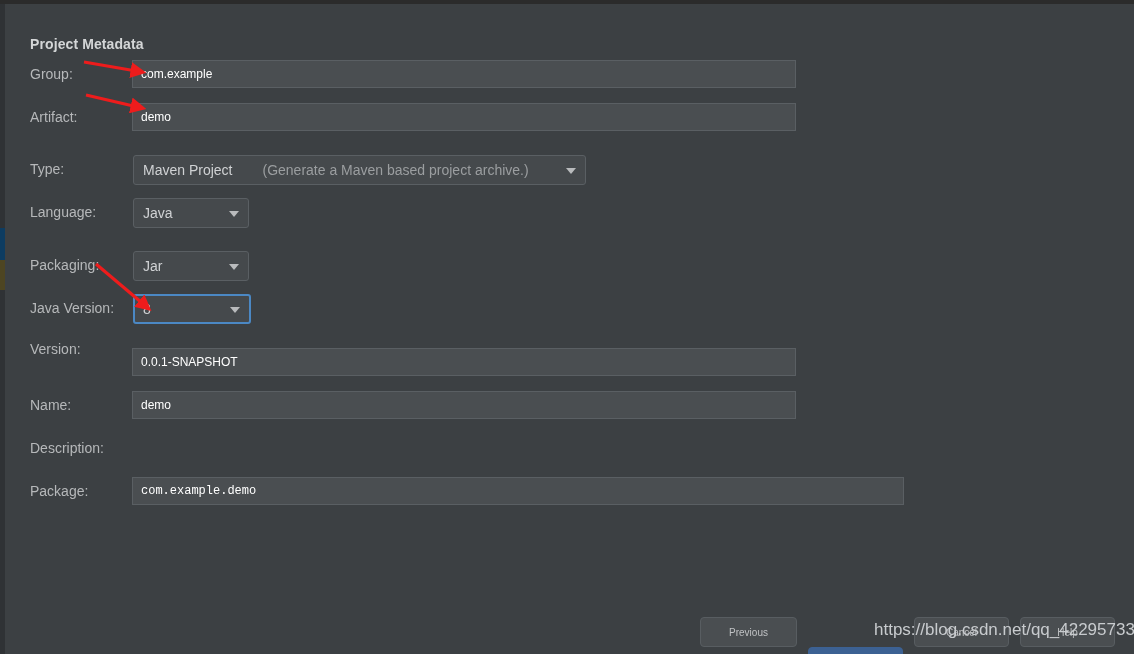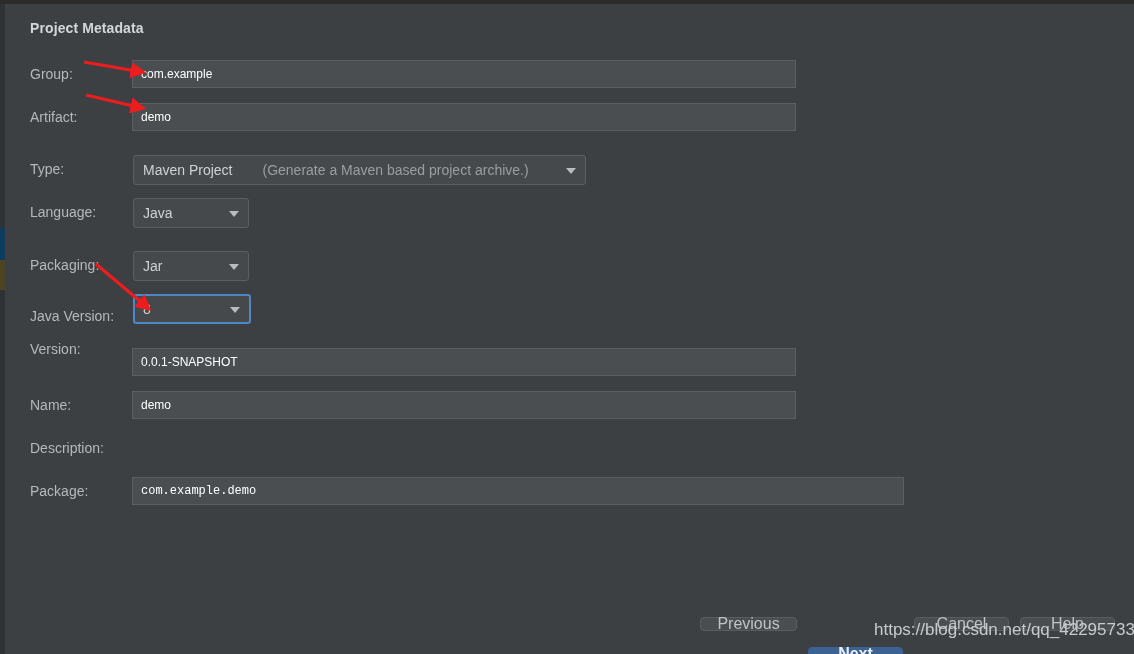--- a/index.html
+++ b/index.html
@@ -42,21 +42,21 @@
   #left-accent-olive {
     position: absolute;
     left: 0; top: 260px;
     width: 5px; height: 30px;
     background: #4d4522;
   }
 
   
   #panel-title {
     position: absolute;
-    left: 30px; top: 20px;
+    left: 30px; top: 36px;
     font-size: 14px;
     font-weight: bold;
     color: #d4d6d7;
     letter-spacing: .1px;
     text-align: right;
   }
 
   
   .row {
     position: absolute;
@@ -120,27 +120,27 @@
     width: 0; height: 0;
     border-left: 5px solid transparent;
     border-right: 5px solid transparent;
     border-top: 6px solid #b9bbbd;
   }
 
   
   .btn {
     position: absolute;
     top: 617px;
-    height: 14px;
+    height: 30px;
     box-sizing: border-box;
     border-radius: 4px;
     display: flex;
     align-items: center;
     justify-content: center;
-    font-size: 16px;
+    font-size: 10px;
     background: #4a4e51;
     border: 1px solid #585d61;
     color: #c0c2c4;
     white-space: nowrap;
   }
   .btn.primary {
     background: #3c6193;
     border: 1px solid #3c6193;
     color: #eceef0;
     font-weight: bold;
@@ -206,21 +206,21 @@
   </div>
 
   <div class="row" style="top:251px;">
     <span class="row-label">Packaging:</span>
   </div>
   <div class="combo" style="left:133px; top:251px; width:116px;">
     <span>Jar</span>
     <span class="arrow"></span>
   </div>
 
-  <div class="row" style="top:294px;margin-top:8px;">
+  <div class="row" style="top:294px;">
     <span class="row-label">Java Version:</span>
   </div>
   <div class="combo focused" style="left:133px; top:294px; width:118px;">
     <span>8</span>
     <span class="arrow"></span>
   </div>
 
   <div class="row" style="top:335px;">
     <span class="row-label">Version:</span>
   </div>

